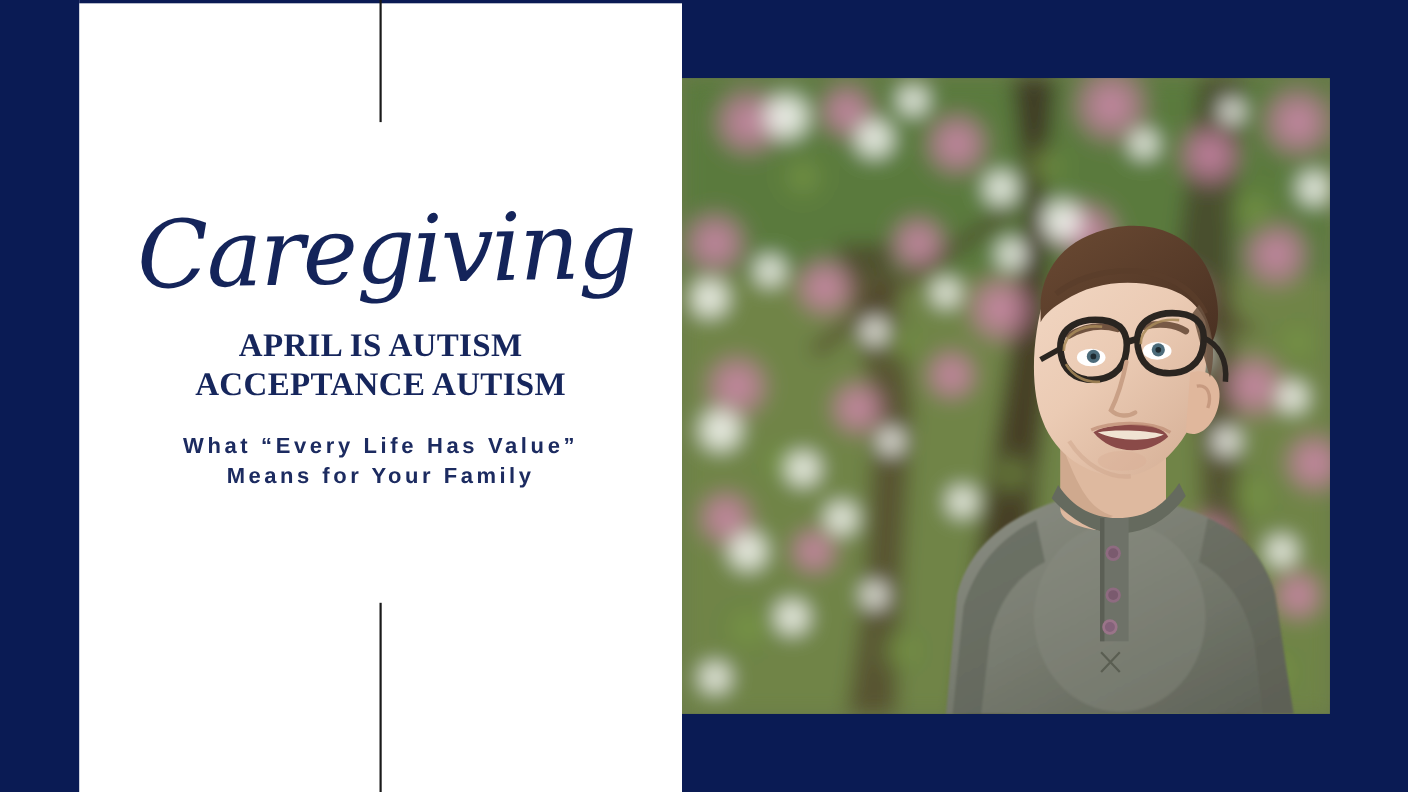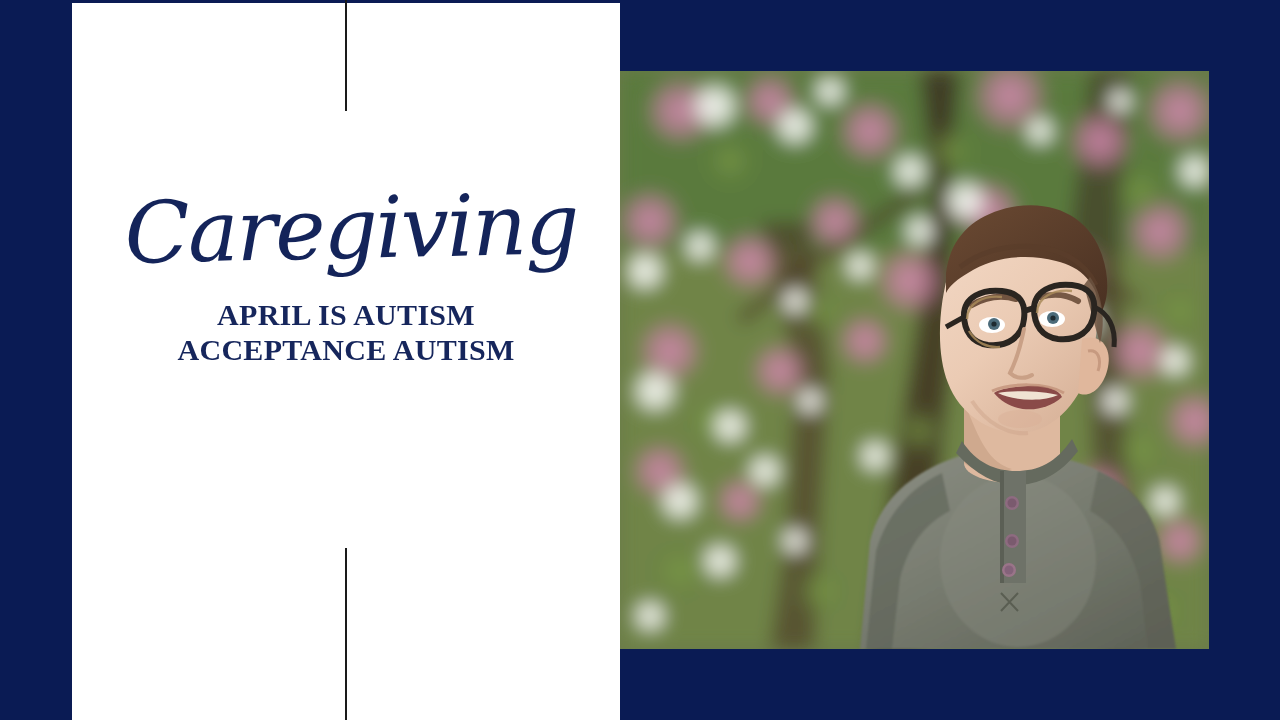--- a/index.html
+++ b/index.html
@@ -114,20 +114,24 @@
   <div class="vrule vrule-bottom"></div>
 
   <div class="text-stack">
     <div class="script-title">Caregiving</div>
 
     <div class="headline">
       <div>APRIL IS AUTISM</div>
       <div>ACCEPTANCE AUTISM</div>
     </div>
 
+    <div class="subhead">
+      <div>What “Every Life Has Value”</div>
+      <div class="line2">Means for Your Family</div>
+    </div>
   </div>
 
   <div class="photo">
     <svg viewBox="0 0 589 578" preserveAspectRatio="xMidYMid slice">
       <defs>
         <radialGradient id="bokehWhite" cx="50%" cy="50%" r="50%">
           <stop offset="0%" stop-color="#ffffff" stop-opacity="0.97"></stop>
           <stop offset="62%" stop-color="#ffffff" stop-opacity="0.70"></stop>
           <stop offset="100%" stop-color="#ffffff" stop-opacity="0"></stop>
         </radialGradient>

